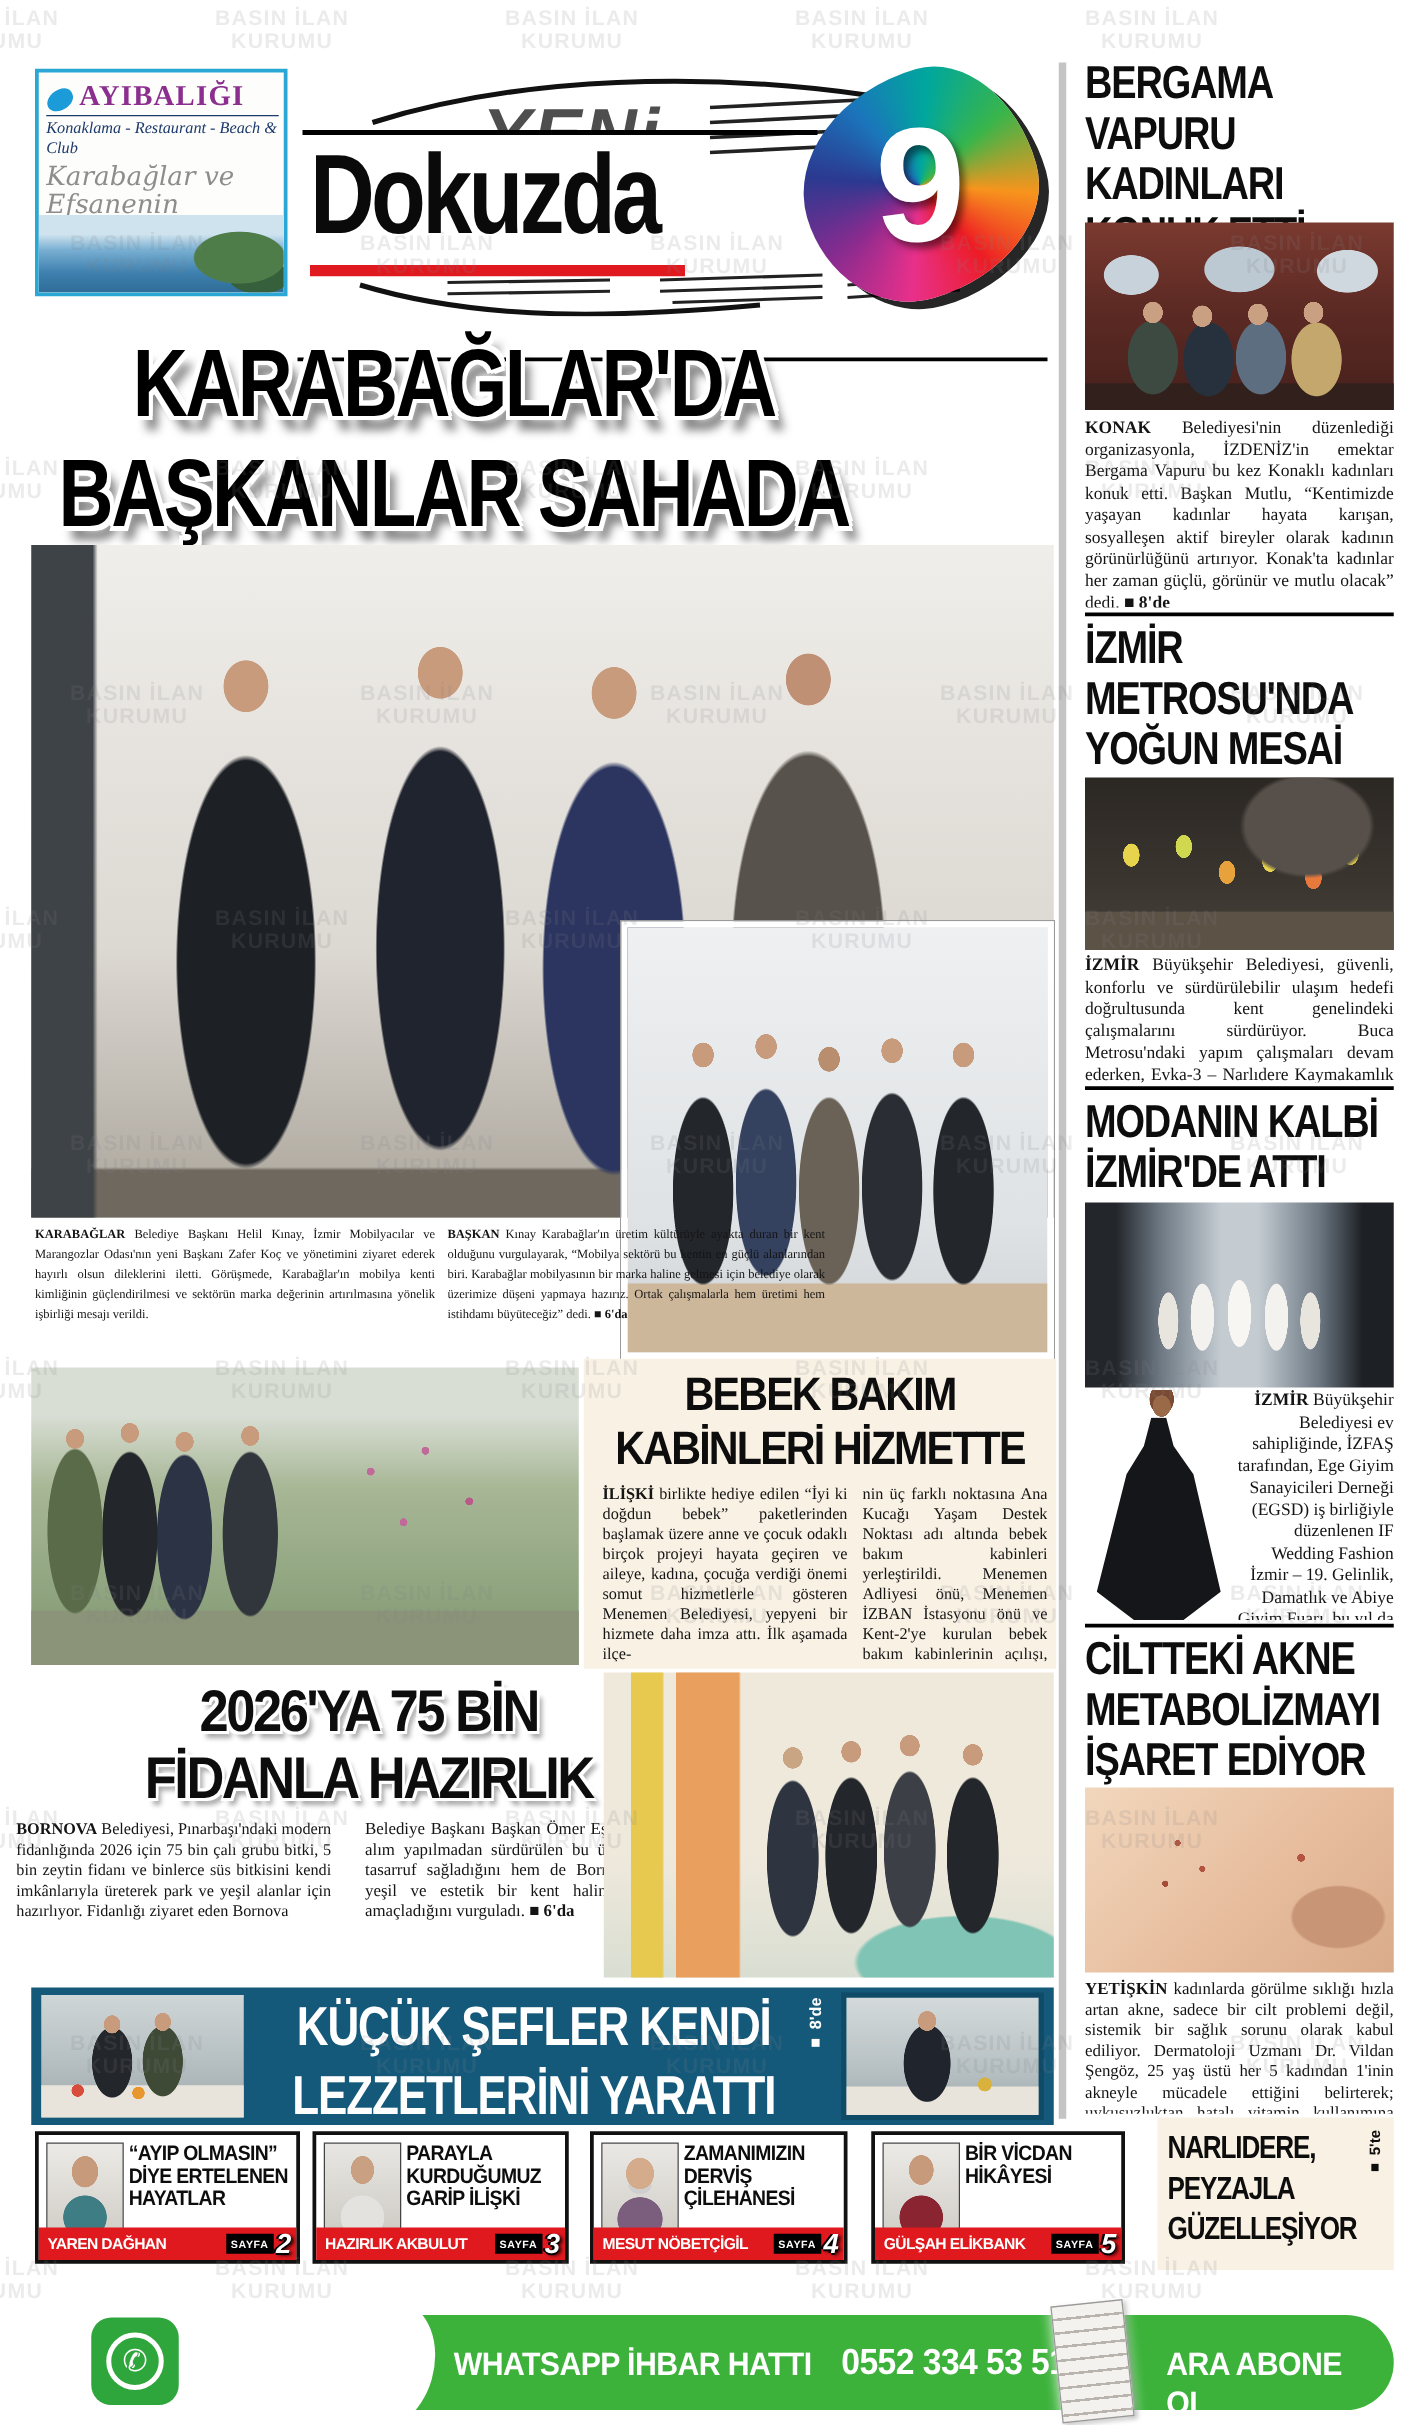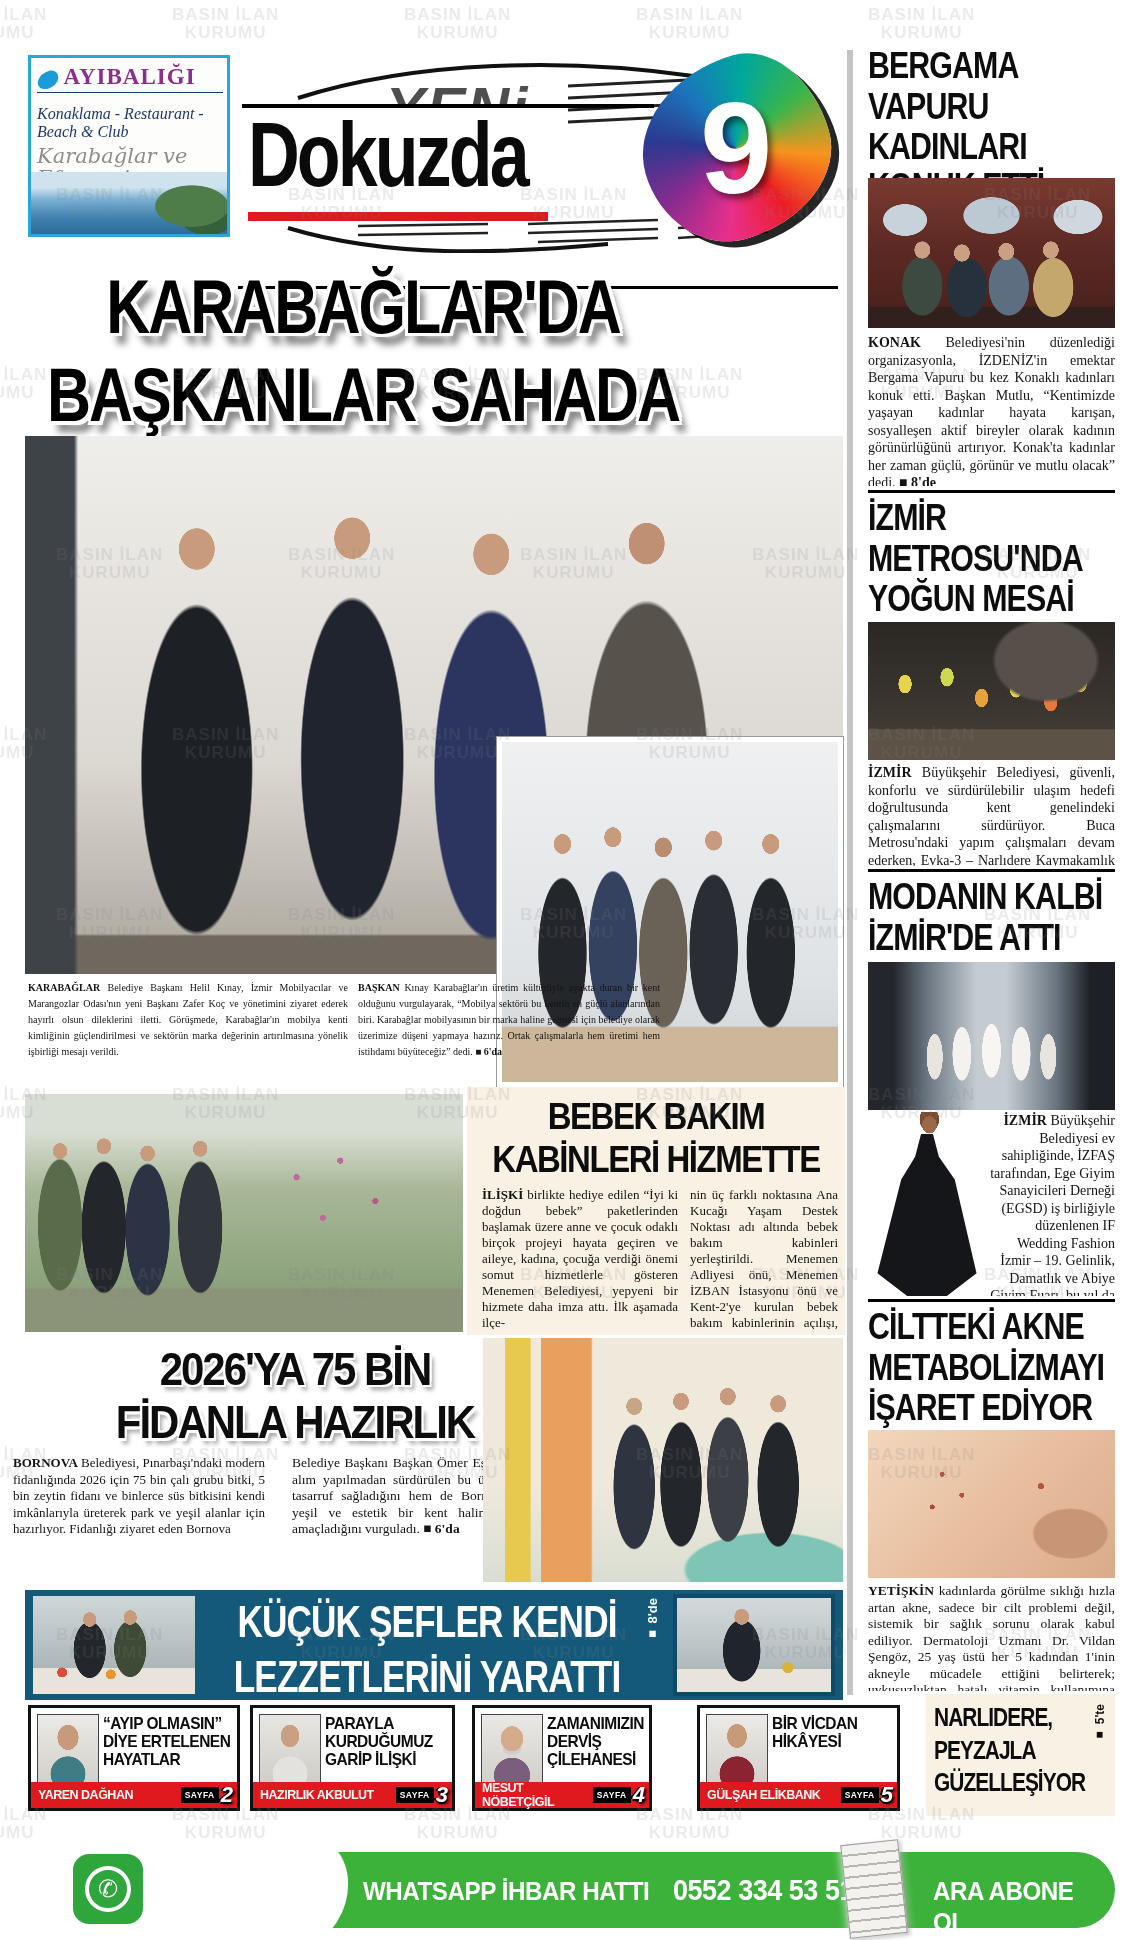--- a/index.html
+++ b/index.html
@@ -59,21 +59,21 @@
 </style>
 </head>
 <body>
 
 <div id="page">
 
   <div class="abs" style="left:28px;top:55px;width:202px;height:182px;border:3px solid #2aa7d4;background:#fdfdfb;box-sizing:border-box;overflow:hidden;">
     <div style="padding:6px 4px 0 6px;">
       <span style="display:inline-block;width:22px;height:16px;border-radius:60% 40% 55% 45%;background:#1b9cd8;transform:rotate(-25deg);vertical-align:middle;"></span>
       <span style="font-family:'Liberation Serif',serif;font-weight:900;font-size:23px;color:#8b2e8f;letter-spacing:1px;">AYIBALIĞI</span>
-      <div style="font-family:'Liberation Serif',serif;font-style:italic;font-size:16px;color:#1d3a6b;margin-top:2px;border-top:1px solid #1d3a6b;padding-top:12px;">Konaklama - Restaurant - Beach &amp; Club</div>
+      <div style="font-family:'Liberation Serif',serif;font-style:italic;font-size:13px;color:#1d3a6b;margin-top:2px;border-top:1px solid #1d3a6b;padding-top:1px;">Konaklama - Restaurant - Beach &amp; Club</div>
       <div style="font-family:'DejaVu Serif',serif;font-style:italic;font-size:21px;line-height:22px;color:#8d8d8d;white-space:pre-line;margin-top:4px;">Karabağlar ve
 Efsanenin</div>
       <div style="font-family:'DejaVu Serif',serif;font-style:italic;font-size:11px;color:#9a9a9a;margin-left:28px;">üreterek yer</div>
     </div>
     <div class="ph" style="left:0;bottom:0;width:100%;height:62px;
          background:radial-gradient(60px 34px at 82% 55%,#4f7d4a 0 60%,transparent 62%),
                     radial-gradient(40px 22px at 90% 80%,#35603b 0 60%,transparent 62%),
                     linear-gradient(180deg,#cfe3ee 0 25%,#79afd2 45%,#3d7fae 75%,#2f6d97 100%);"></div>
   </div>
 
@@ -339,21 +339,21 @@
     <div class="cardphoto ph" style="background:radial-gradient(14px 17px at 50% 30%,#caa083 0 65%,transparent 67%),radial-gradient(26px 26px at 50% 84%,#e4e2de 0 66%,transparent 68%),linear-gradient(180deg,#e8e6e2,#cfccc6);"></div>
     <div class="cardtitle">PARAYLA
 KURDUĞUMUZ
 GARİP İLİŞKİ</div>
     <div class="cardbar">
       <span class="cardname">HAZIRLIK AKBULUT</span>
       <span class="sayfa">SAYFA</span>
       <span class="pageno">3</span>
     </div>
   </div>
-  <div class="cardbox" style="left:472px;top:1705px;width:180px;height:106px;">
+  <div class="cardbox" style="left:472px;top:1705px;width:206px;height:106px;">
     <div class="cardphoto ph" style="background:radial-gradient(17px 19px at 50% 34%,#d4ab8b 0 65%,transparent 67%),radial-gradient(14px 10px at 50% 48%,#cfcfcf 0 65%,transparent 67%),radial-gradient(27px 26px at 50% 86%,#7b5d7e 0 66%,transparent 68%),linear-gradient(180deg,#eae8e4,#d2cfc9);"></div>
     <div class="cardtitle">ZAMANIMIZIN
 DERVİŞ
 ÇİLEHANESİ</div>
     <div class="cardbar">
       <span class="cardname">MESUT NÖBETÇİGİL</span>
       <span class="sayfa">SAYFA</span>
       <span class="pageno">4</span>
     </div>
   </div>

